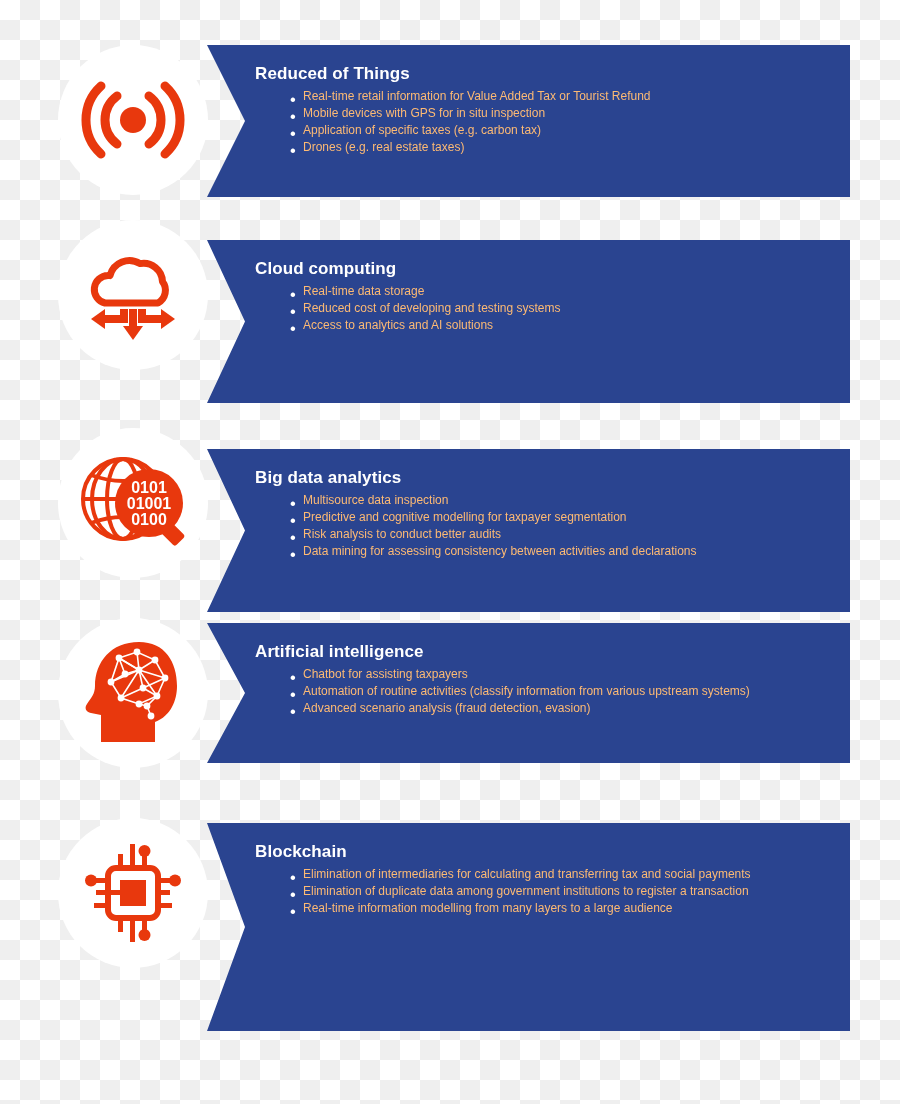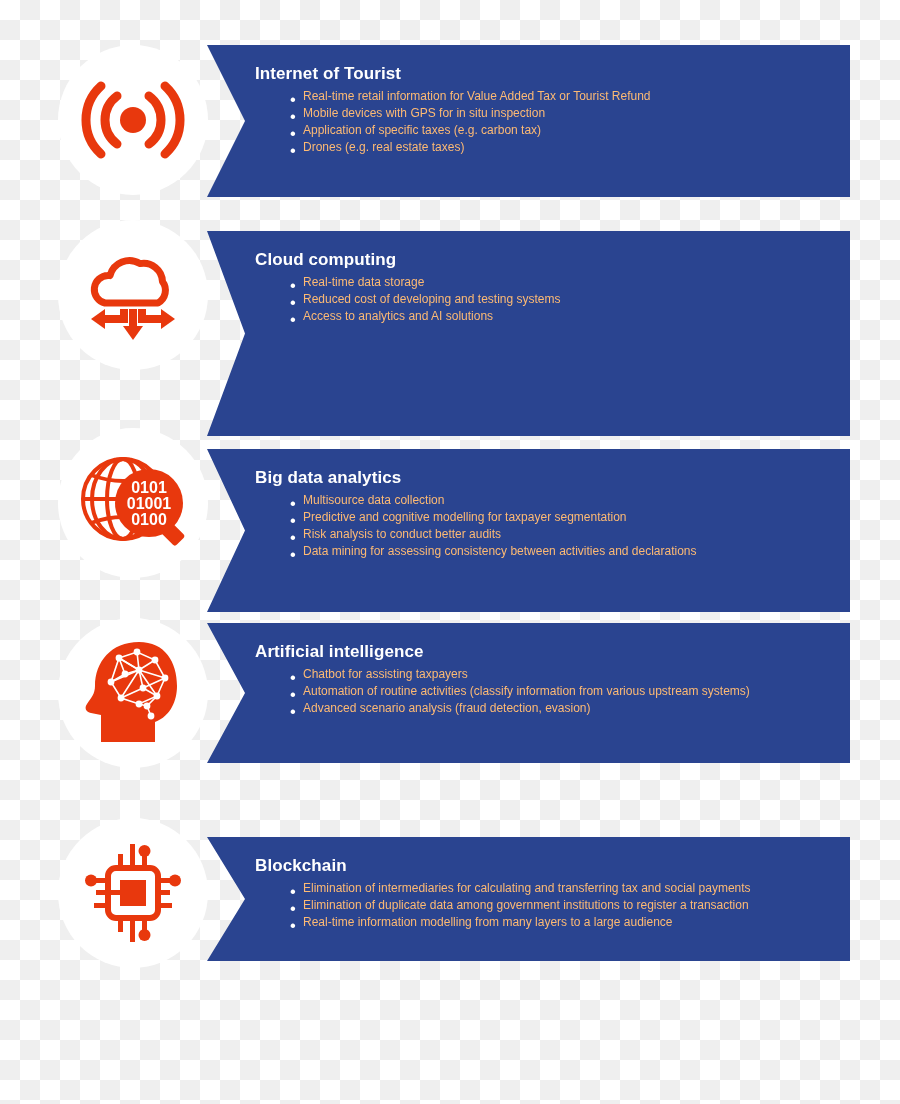--- a/index.html
+++ b/index.html
@@ -96,21 +96,21 @@
     display: block;
   }
 </style>
 </head>
 <body>
 
 <div id="infographic">
 
   <div class="row" style="top:40px;">
     <div class="banner" style="top:5px; height:152px;">
-      <div class="banner-title">Internet of Tourist</div>
+      <div class="banner-title">Reduced of Things</div>
       <ul class="bullet-list">
         <li class="bullet-item">Real-time retail information for Value Added Tax or Tourist Refund</li>
         <li class="bullet-item">Mobile devices with GPS for in situ inspection</li>
         <li class="bullet-item">Application of specific taxes (e.g. carbon tax)</li>
         <li class="bullet-item">Drones (e.g. real estate taxes)</li>
       </ul>
     </div>
     <div class="icon-disc" style="top:5px;">
       <span>
         <svg width="104" height="92" viewBox="0 0 104 92" aria-hidden="true">
@@ -120,21 +120,21 @@
             <path d="M68 22 A30 30 0 0 1 68 70"></path>
             <path d="M84 12 A46 46 0 0 1 84 80"></path>
           </g>
           <circle cx="52" cy="46" r="13" fill="#e8380d"></circle>
         </svg>
       </span>
     </div>
   </div>
 
   <div class="row" style="top:220px;">
-    <div class="banner" style="top:11px; height:205px;">
+    <div class="banner" style="top:20px; height:163px;">
       <div class="banner-title">Cloud computing</div>
       <ul class="bullet-list">
         <li class="bullet-item">Real-time data storage</li>
         <li class="bullet-item">Reduced cost of developing and testing systems</li>
         <li class="bullet-item">Access to analytics and AI solutions</li>
       </ul>
     </div>
     <div class="icon-disc" style="top:0px;">
       <span>
         <svg width="104" height="100" viewBox="0 0 104 100" aria-hidden="true">
@@ -157,21 +157,21 @@
           </g>
         </svg>
       </span>
     </div>
   </div>
 
   <div class="row" style="top:420px;">
     <div class="banner" style="top:5px; height:163px;margin-top:24px;">
       <div class="banner-title">Big data analytics</div>
       <ul class="bullet-list">
-        <li class="bullet-item">Multisource data collection</li>
+        <li class="bullet-item">Multisource data inspection</li>
         <li class="bullet-item">Predictive and cognitive modelling for taxpayer segmentation</li>
         <li class="bullet-item">Risk analysis to conduct better audits</li>
         <li class="bullet-item">Data mining for assessing consistency between activities and declarations</li>
       </ul>
     </div>
     <div class="icon-disc" style="top:8px;">
       <span>
         <svg width="112" height="104" viewBox="0 0 112 104" aria-hidden="true">
 
           <g fill="none" stroke="#e8380d" stroke-width="4">
@@ -238,21 +238,21 @@
             <circle cx="62" cy="50" r="3.4"></circle>
             <circle cx="66" cy="68" r="3.4"></circle>
             <circle cx="70" cy="78" r="3.4"></circle>
           </g>
         </svg>
       </span>
     </div>
   </div>
 
   <div class="row" style="top:818px;">
-    <div class="banner" style="top:19px; height:124px;">
+    <div class="banner" style="top:5px; height:208px;">
       <div class="banner-title">Blockchain</div>
       <ul class="bullet-list">
         <li class="bullet-item">Elimination of intermediaries for calculating and transferring tax and social payments</li>
         <li class="bullet-item">Elimination of duplicate data among government institutions to register a transaction</li>
         <li class="bullet-item">Real-time information modelling from many layers to a large audience</li>
       </ul>
     </div>
     <div class="icon-disc" style="top:0px;">
       <span>
         <svg width="106" height="106" viewBox="0 0 106 106" aria-hidden="true">

